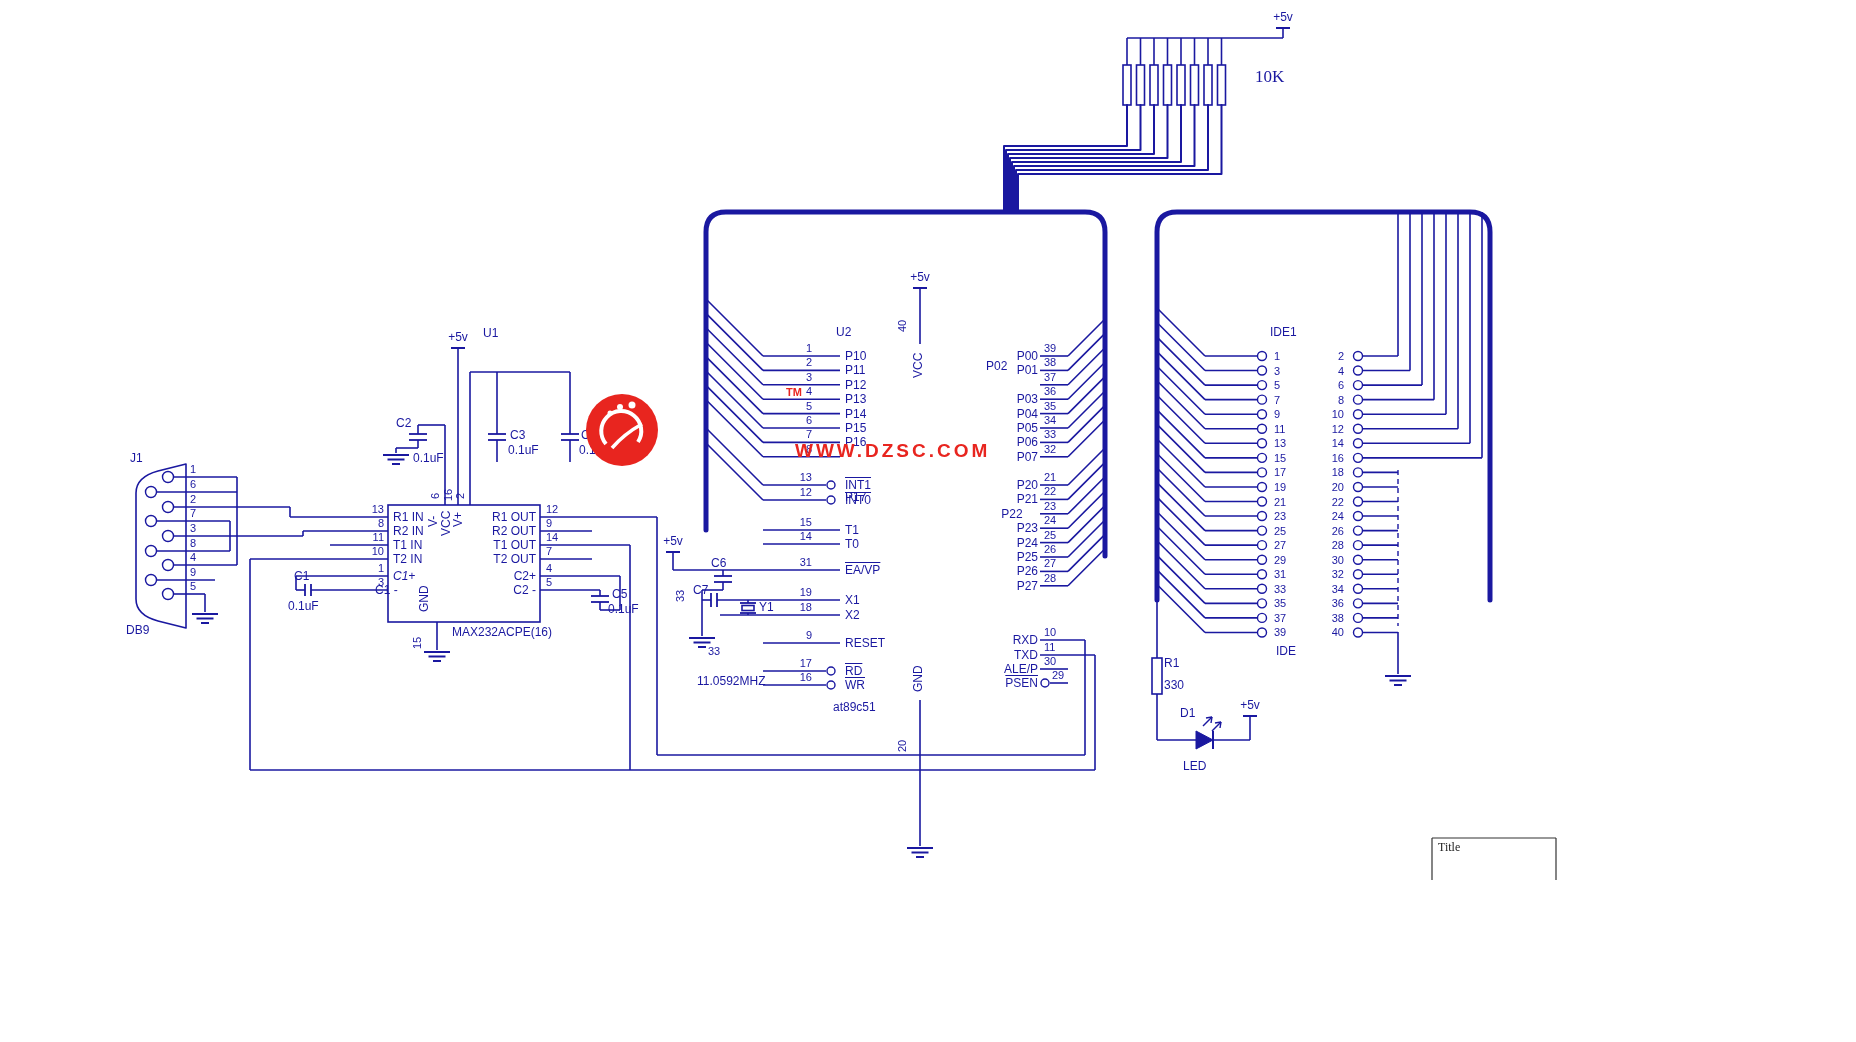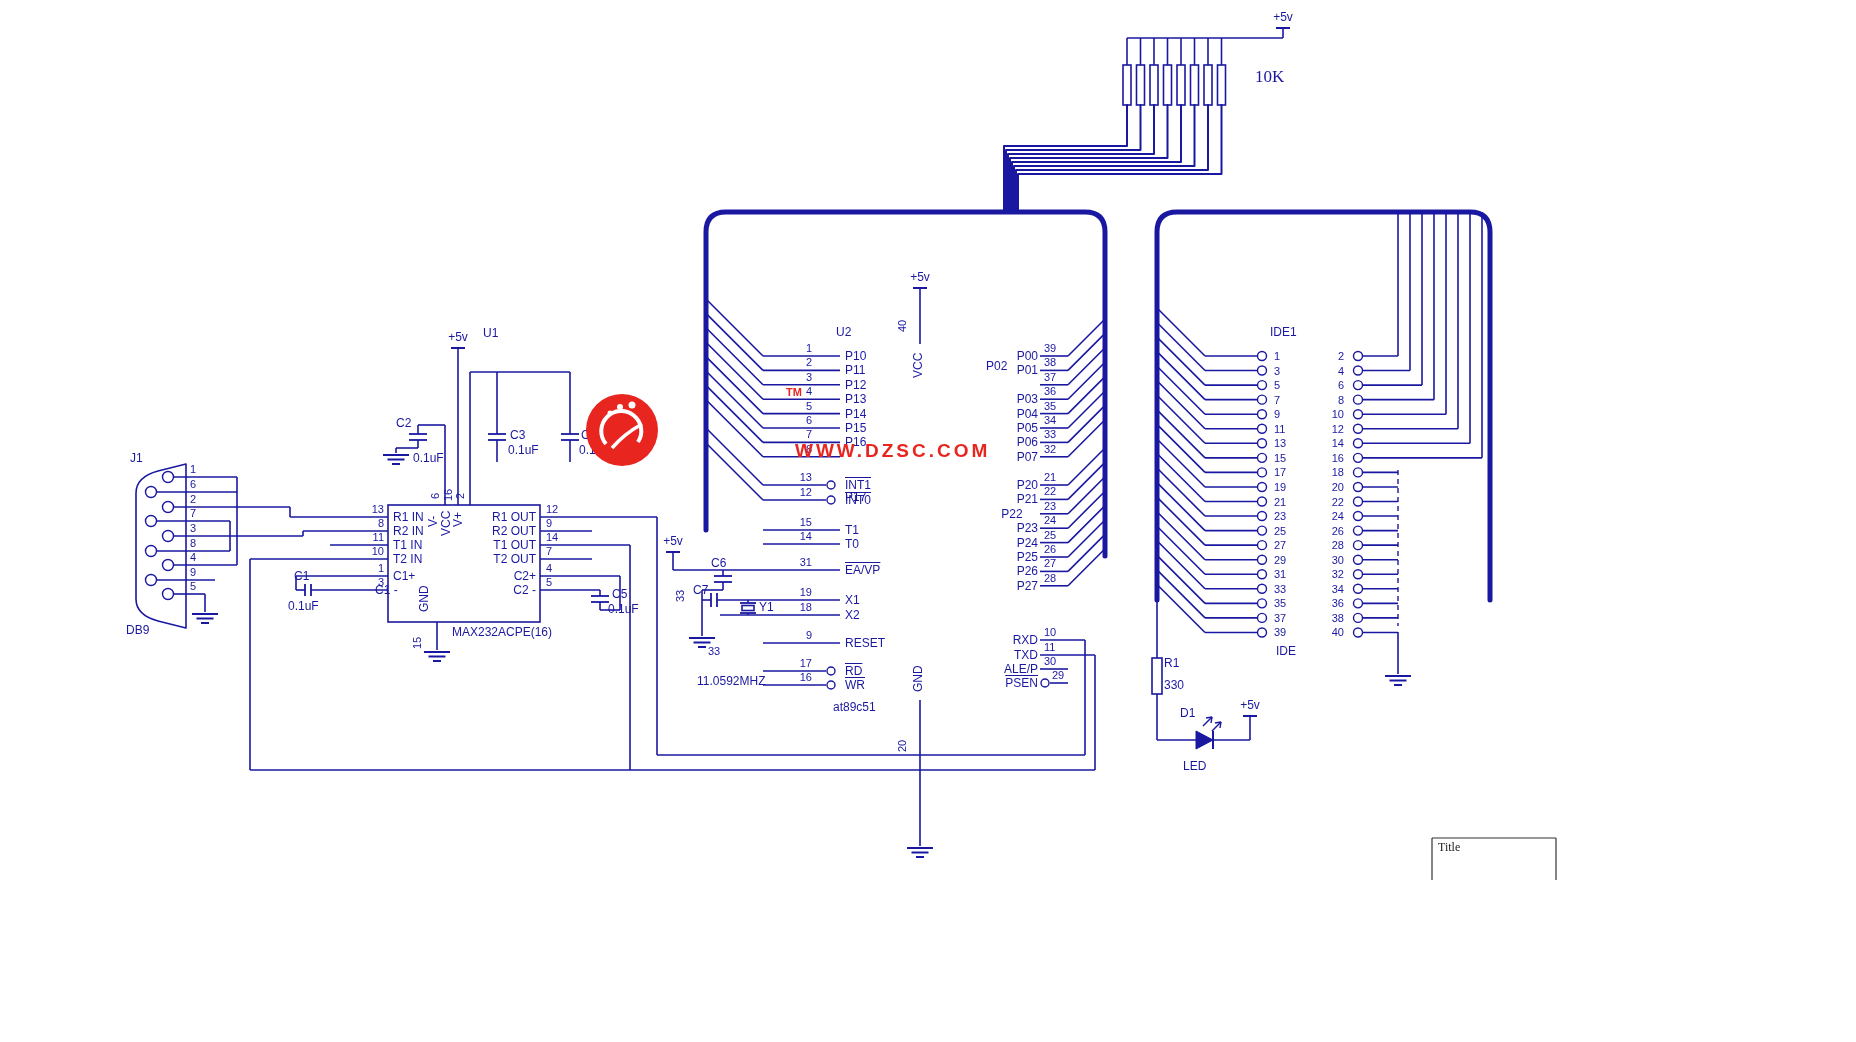--- a/index.html
+++ b/index.html
@@ -562,21 +562,21 @@
       <div class="lbl " style="left: 486px; top: 525px; width: 50px; text-align: right;">R2 OUT</div>
       <div class="lbl num" style="left: 344px; top: 531px; width: 40px; text-align: right;">11</div>
       <div class="lbl " style="left: 393px; top: 539px;">T1 IN</div>
       <div class="lbl num" style="left: 546px; top: 531px;">14</div>
       <div class="lbl " style="left: 486px; top: 539px; width: 50px; text-align: right;">T1 OUT</div>
       <div class="lbl num" style="left: 344px; top: 545px; width: 40px; text-align: right;">10</div>
       <div class="lbl " style="left: 393px; top: 553px;">T2 IN</div>
       <div class="lbl num" style="left: 546px; top: 545px;">7</div>
       <div class="lbl " style="left: 486px; top: 553px; width: 50px; text-align: right;">T2 OUT</div>
       <div class="lbl num" style="left: 344px; top: 562px; width: 40px; text-align: right;">1</div>
-      <div class="lbl " style="left: 393px; top: 570px;">C1+</div>
+      <div class="lbl " style="left: 393px; top: 570px; font-style: italic;">C1+</div>
       <div class="lbl num" style="left: 546px; top: 562px;">4</div>
       <div class="lbl " style="left: 486px; top: 570px; width: 50px; text-align: right;">C2+</div>
       <div class="lbl num" style="left: 344px; top: 576px; width: 40px; text-align: right;">3</div>
       <div class="lbl " style="left: 375px; top: 584px;">C1 -</div>
       <div class="lbl num" style="left: 546px; top: 576px;">5</div>
       <div class="lbl " style="left: 486px; top: 584px; width: 50px; text-align: right;">C2 -</div>
       <div class="lbl " style="left: 442px; top: 331px; width: 32px; text-align: center;">+5v</div>
     </div>
 
   <div class="wm">

